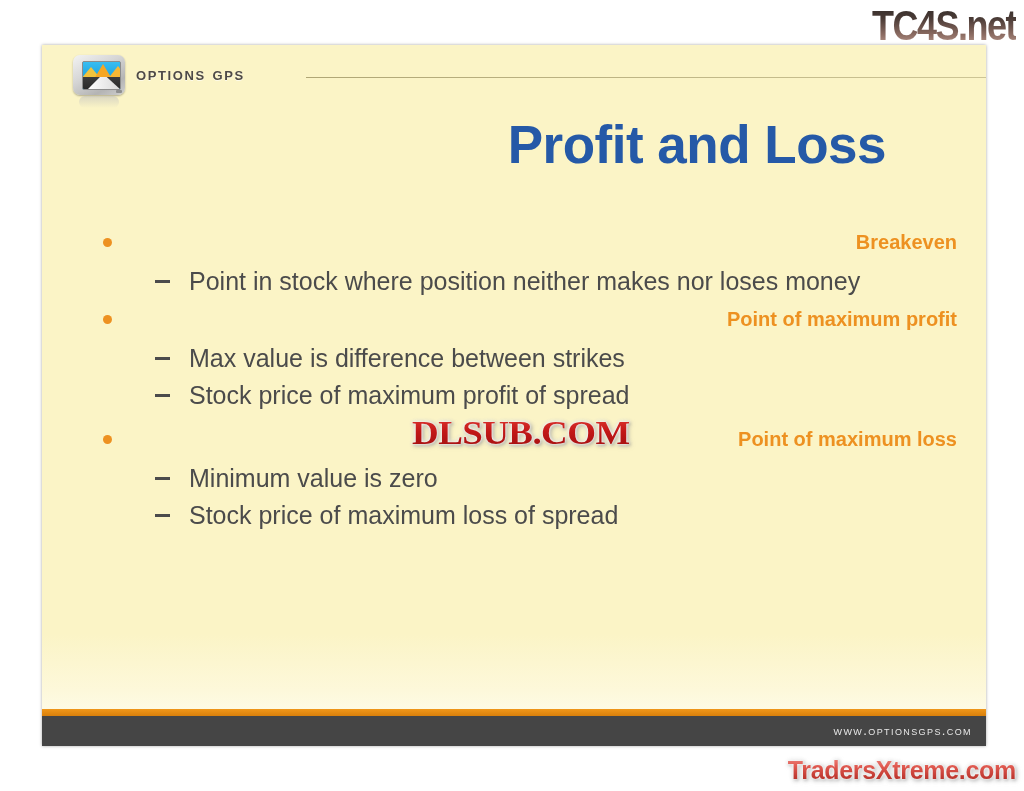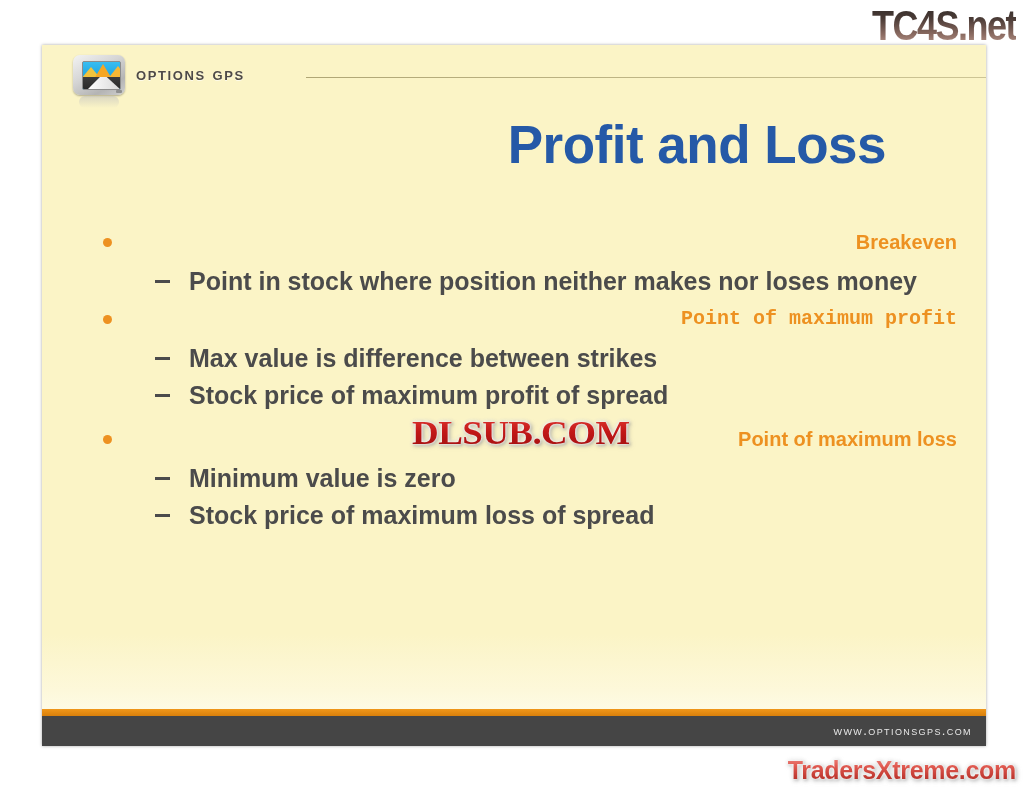--- a/index.html
+++ b/index.html
@@ -165,34 +165,34 @@
     top: 15px;
     width: 9px;
     height: 9px;
     border-radius: 50%;
     background: #ED9121;
   }
   .lvl2 {
     position: relative;
     padding-left: 92px;
     color: #4b4b4b;
-    font-weight: bold;
+    font-weight: normal;
     font-size: 25px;
     line-height: 36px;
     margin-bottom: 1px;
   }
   .lvl2 .dash {
     position: absolute;
     left: 58px;
     top: 17px;
     width: 15px;
     height: 3px;
     background: #4b4b4b;
   }
-  .sp-top { margin-top: 0; font-family: Liberation Mono, monospace; }
+  .sp-top { margin-top: 0; }
   .sp-top2 { margin-top: 7px; }
 
   
   .dlsub-watermark {
     position: absolute;
     left: 370px;
     top: 370px;
     font-family: "Liberation Serif", serif;
     font-weight: bold;
     font-size: 33px;

